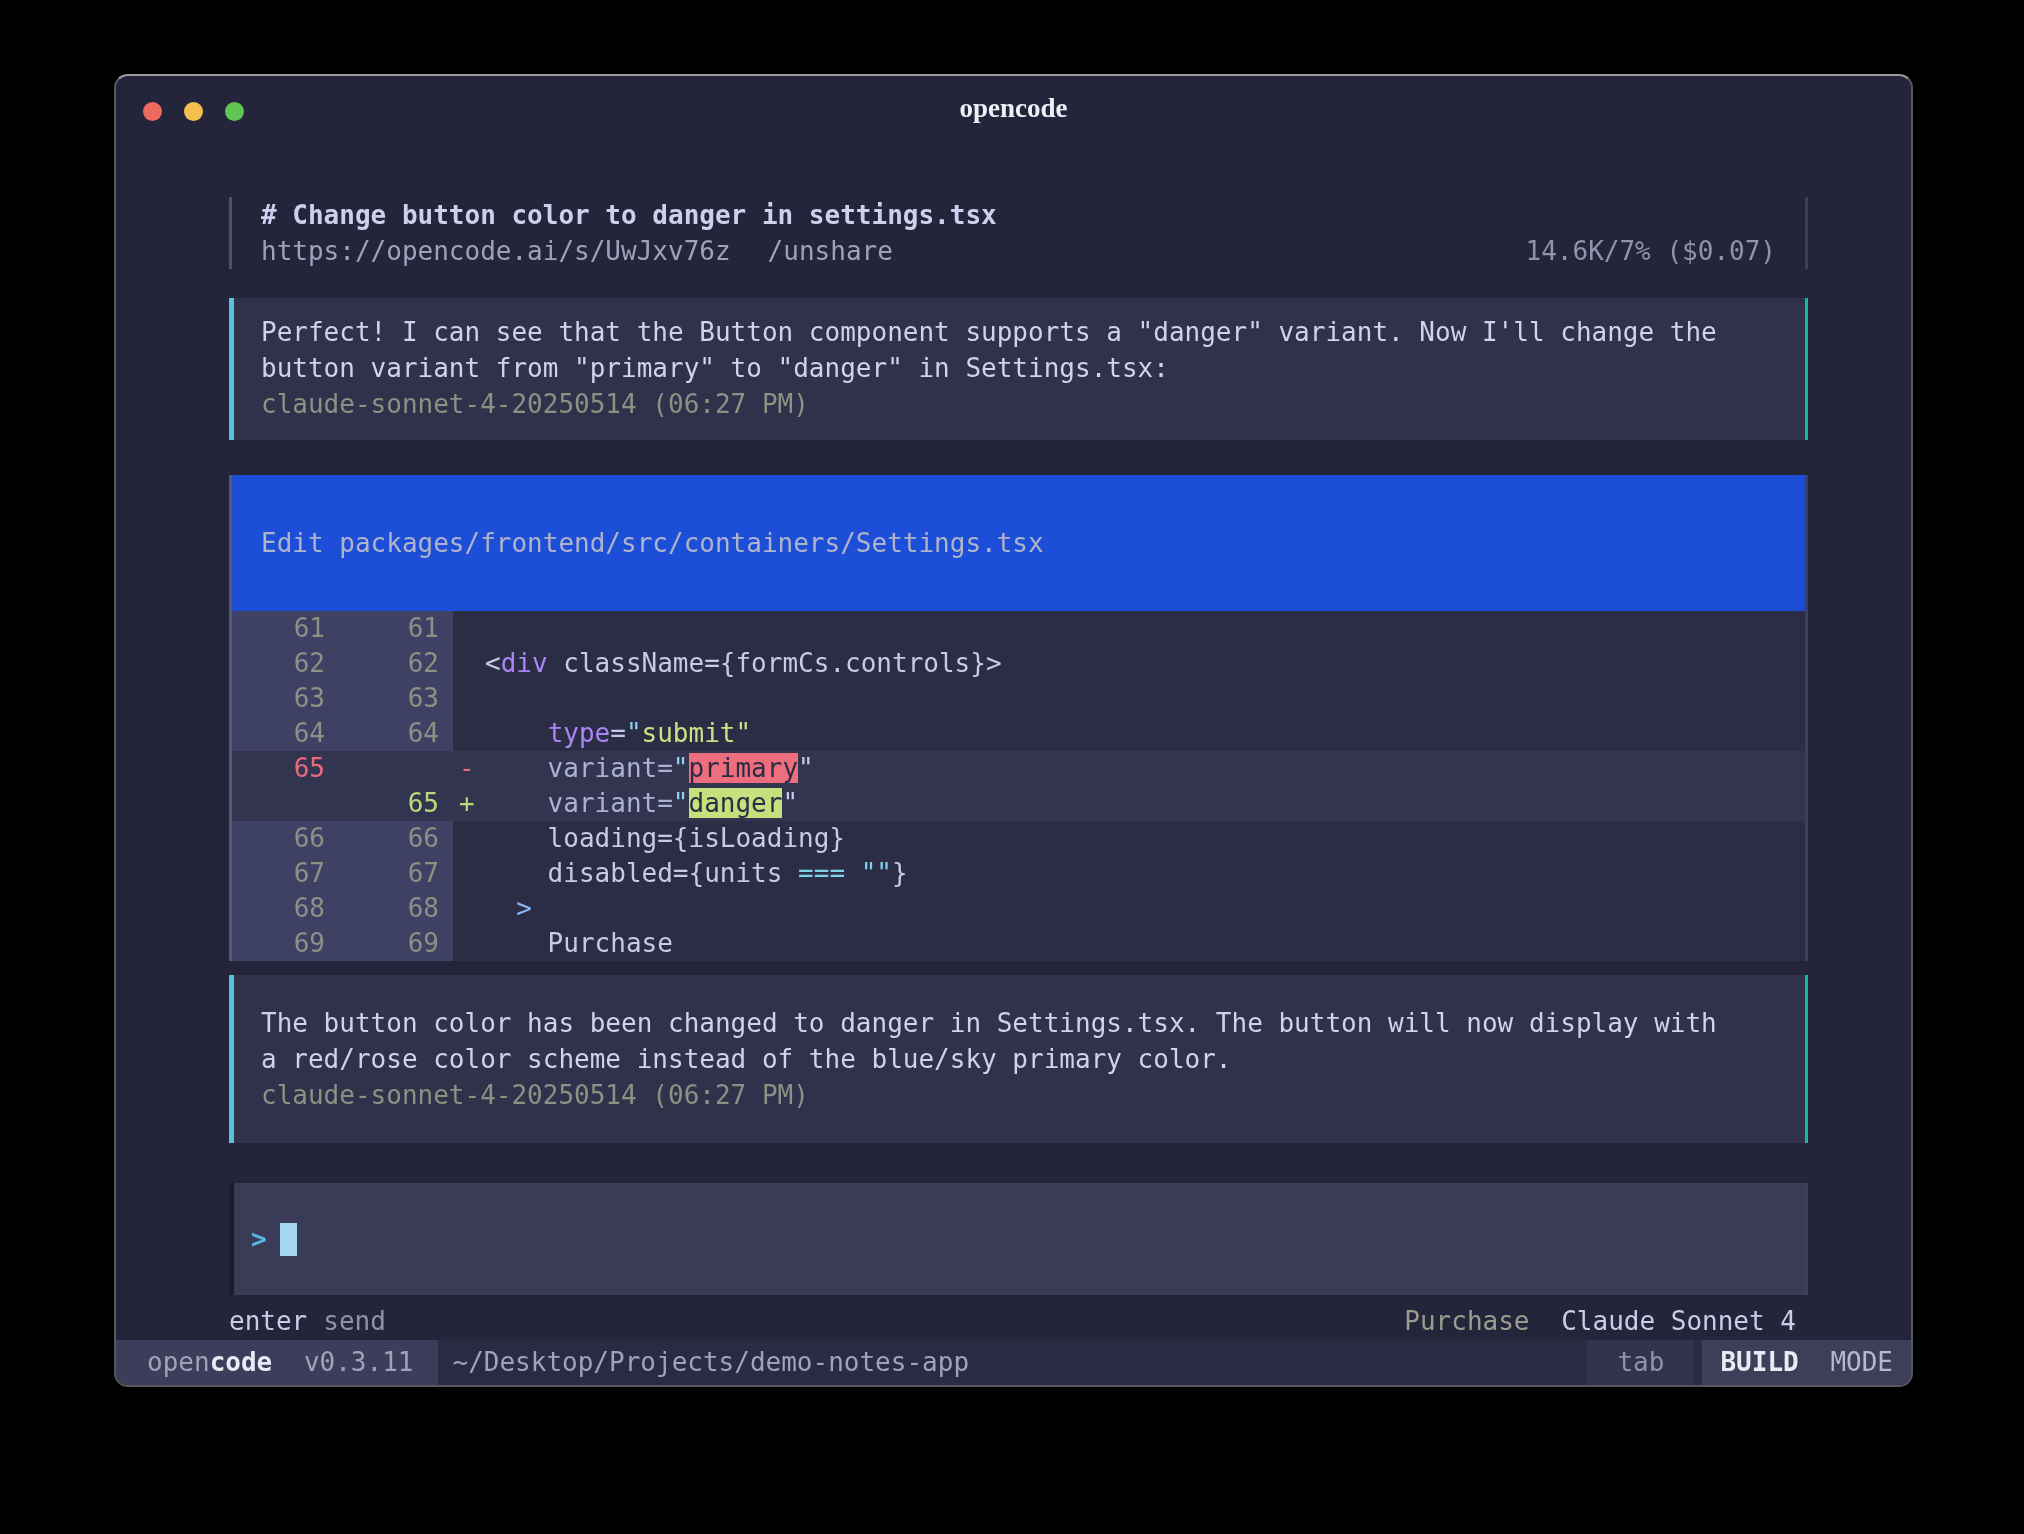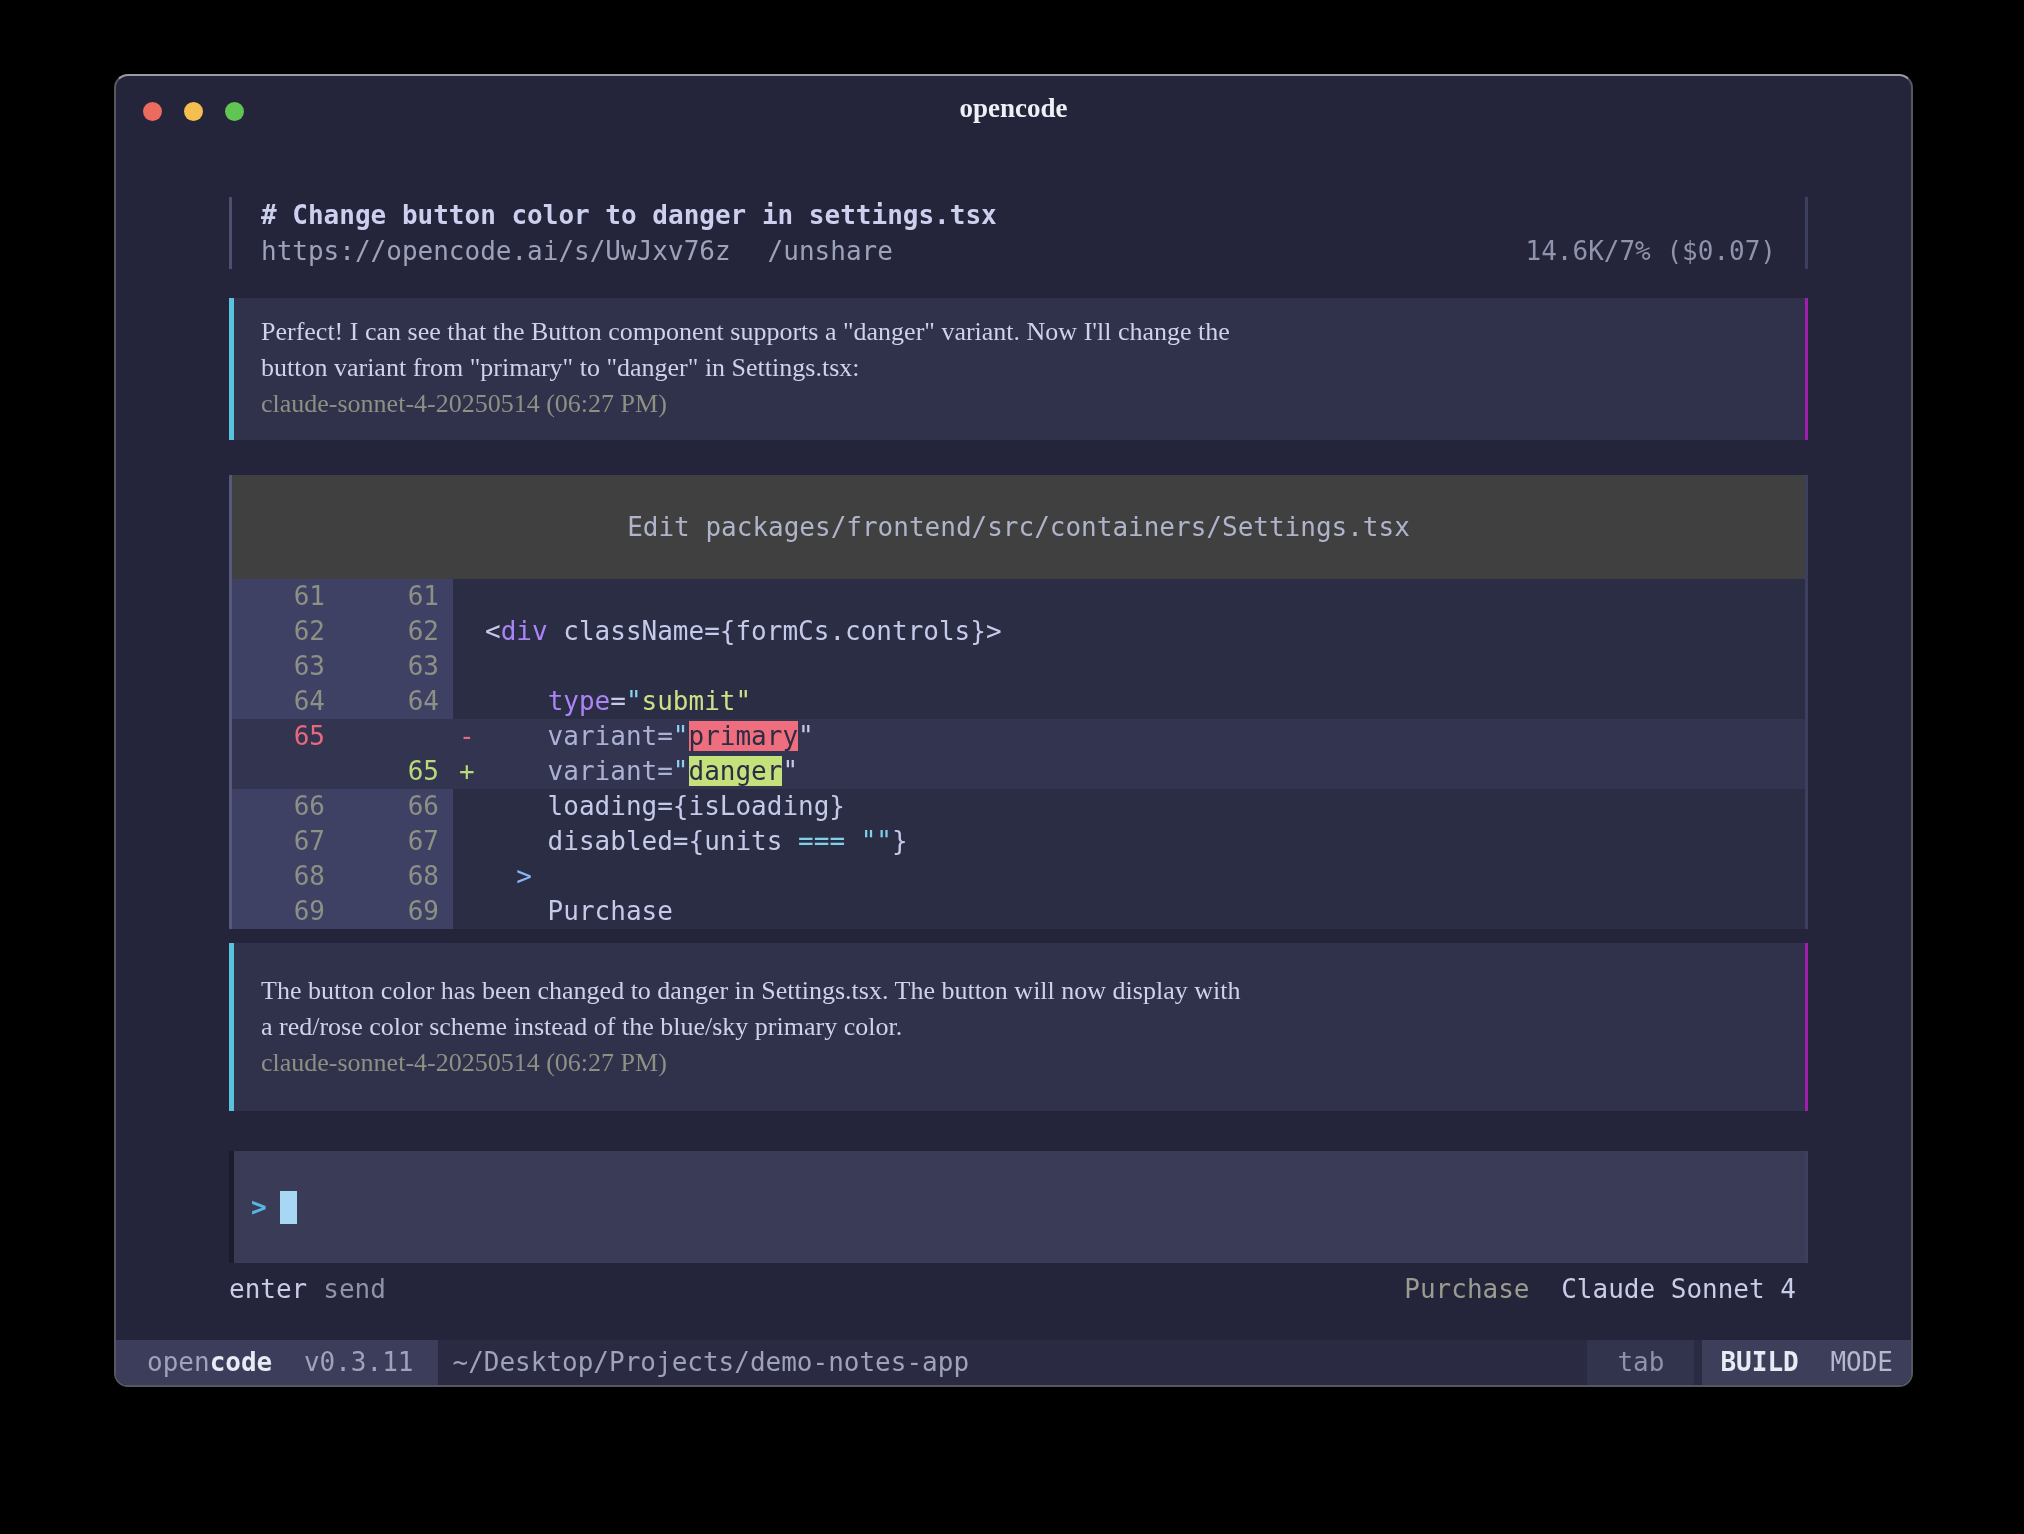--- a/index.html
+++ b/index.html
@@ -35,34 +35,34 @@
     padding:0 29px; line-height:36px;
   }
   .share-title { font-weight:700; color:#ccd0ee; }
   .share-row2 { display:flex; color:#9da2bb; }
   .share-url { }
   .share-unshare { margin-left:37px; }
   .share-stats { margin-left:auto; color:#8f93ab; }
 
   .msg {
     margin-top:29px; background:#30314b;
-    border-left:5px solid #5bc2de; border-right:3px solid #a21caf;
-    padding:16px 20px 18px 27px; line-height:36px; color:#ced2ea;font-family:Liberation Serif, serif;
+    border-left:5px solid #5bc2de; border-right:3px solid #14b8a6;
+    padding:16px 20px 18px 27px; line-height:36px; color:#ced2ea;
   }
   .msg.second { margin-top:14px; padding-top:30px; padding-bottom:30px; }
   .msg-meta { color:#8e9084; }
 
   
   .edit {
     margin-top:35px;
     border-left:3px solid #565a7a; border-right:3px solid #3d3f5e;
   }
   .edit-header {
-    background:#404040; color:#b0b4ca;
-    padding:34px 29px; line-height:36px;text-align:center;
+    background:#1d4ed8; color:#b0b4ca;
+    padding:50px 29px; line-height:36px;
   }
   .diff { }
   .diff-row { display:flex; height:35px; line-height:35px; background:#2b2d45; }
   .diff-row.del, .diff-row.add { background:#333450; }
   .num { display:inline-block; text-align:right; background:#3f4164; color:#8d9084; white-space:pre; }
   .num.old { width:93px; }
   .num.new { width:114px; }
   .gutterpad { width:14px; background:#3f4164; }
   .del .num, .add .num, .del .gutterpad, .add .gutterpad { background:transparent; }
   .del .num.old { color:#e8697d; }

